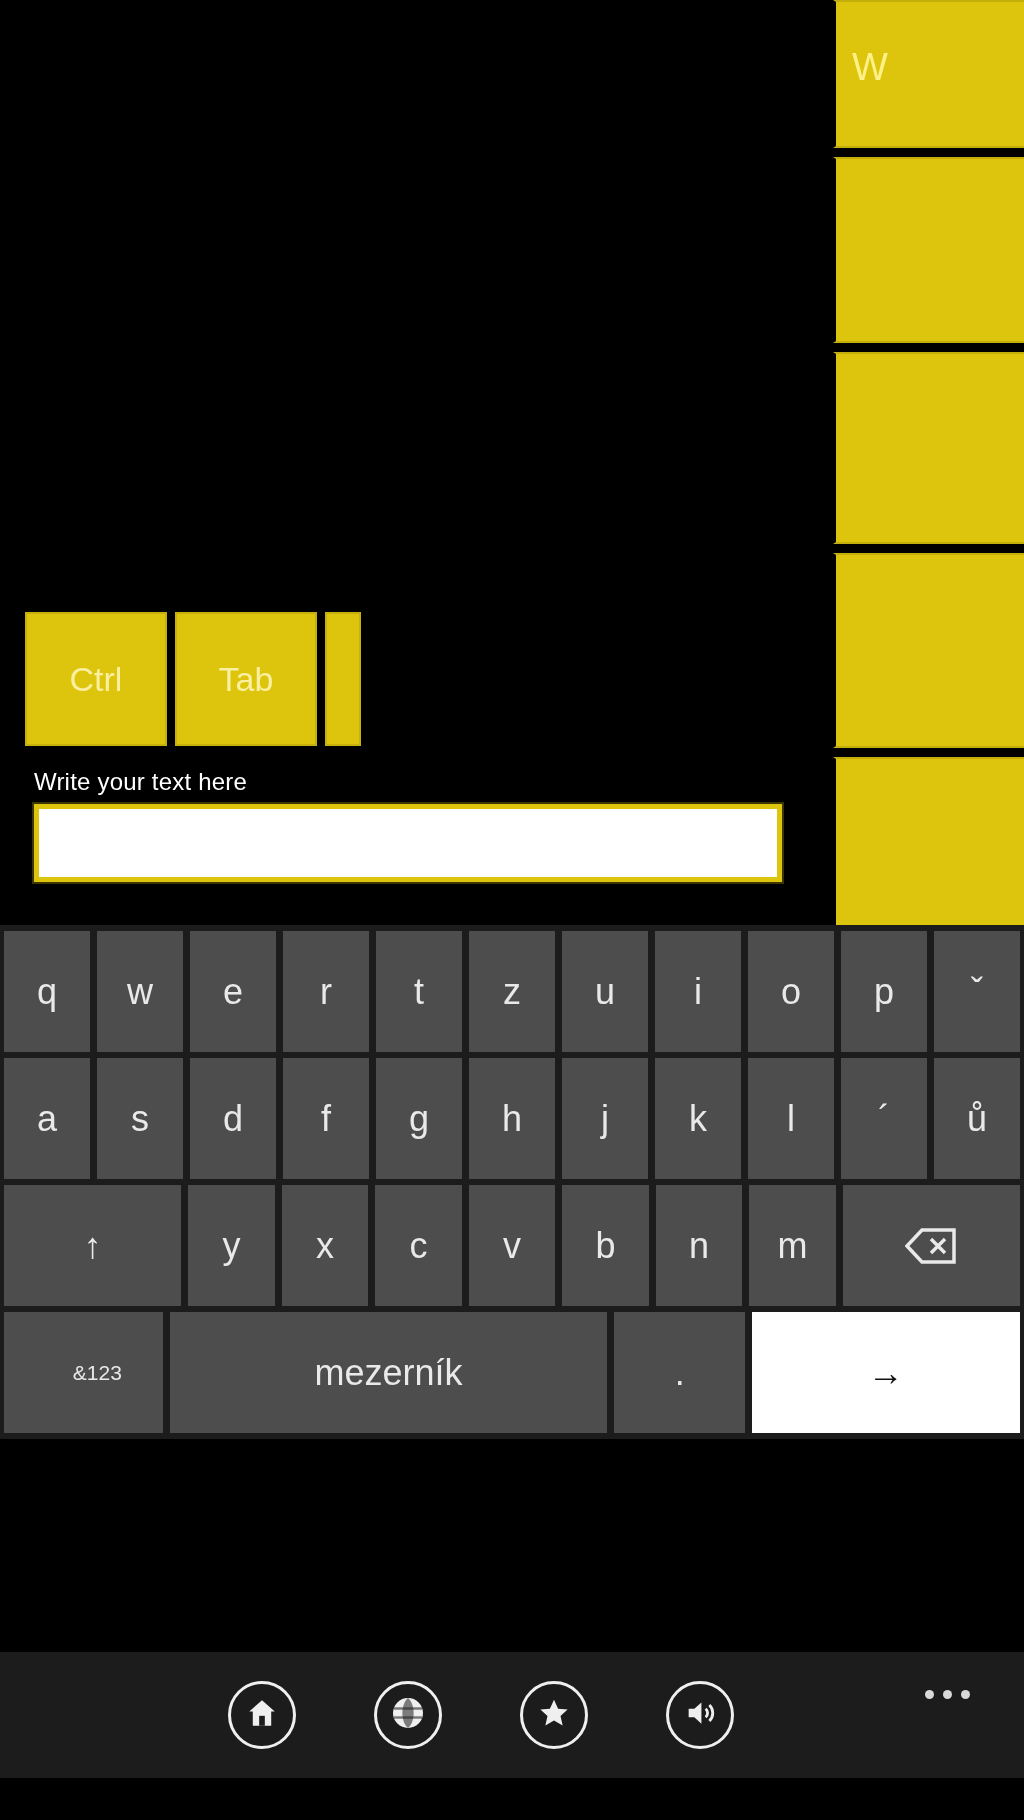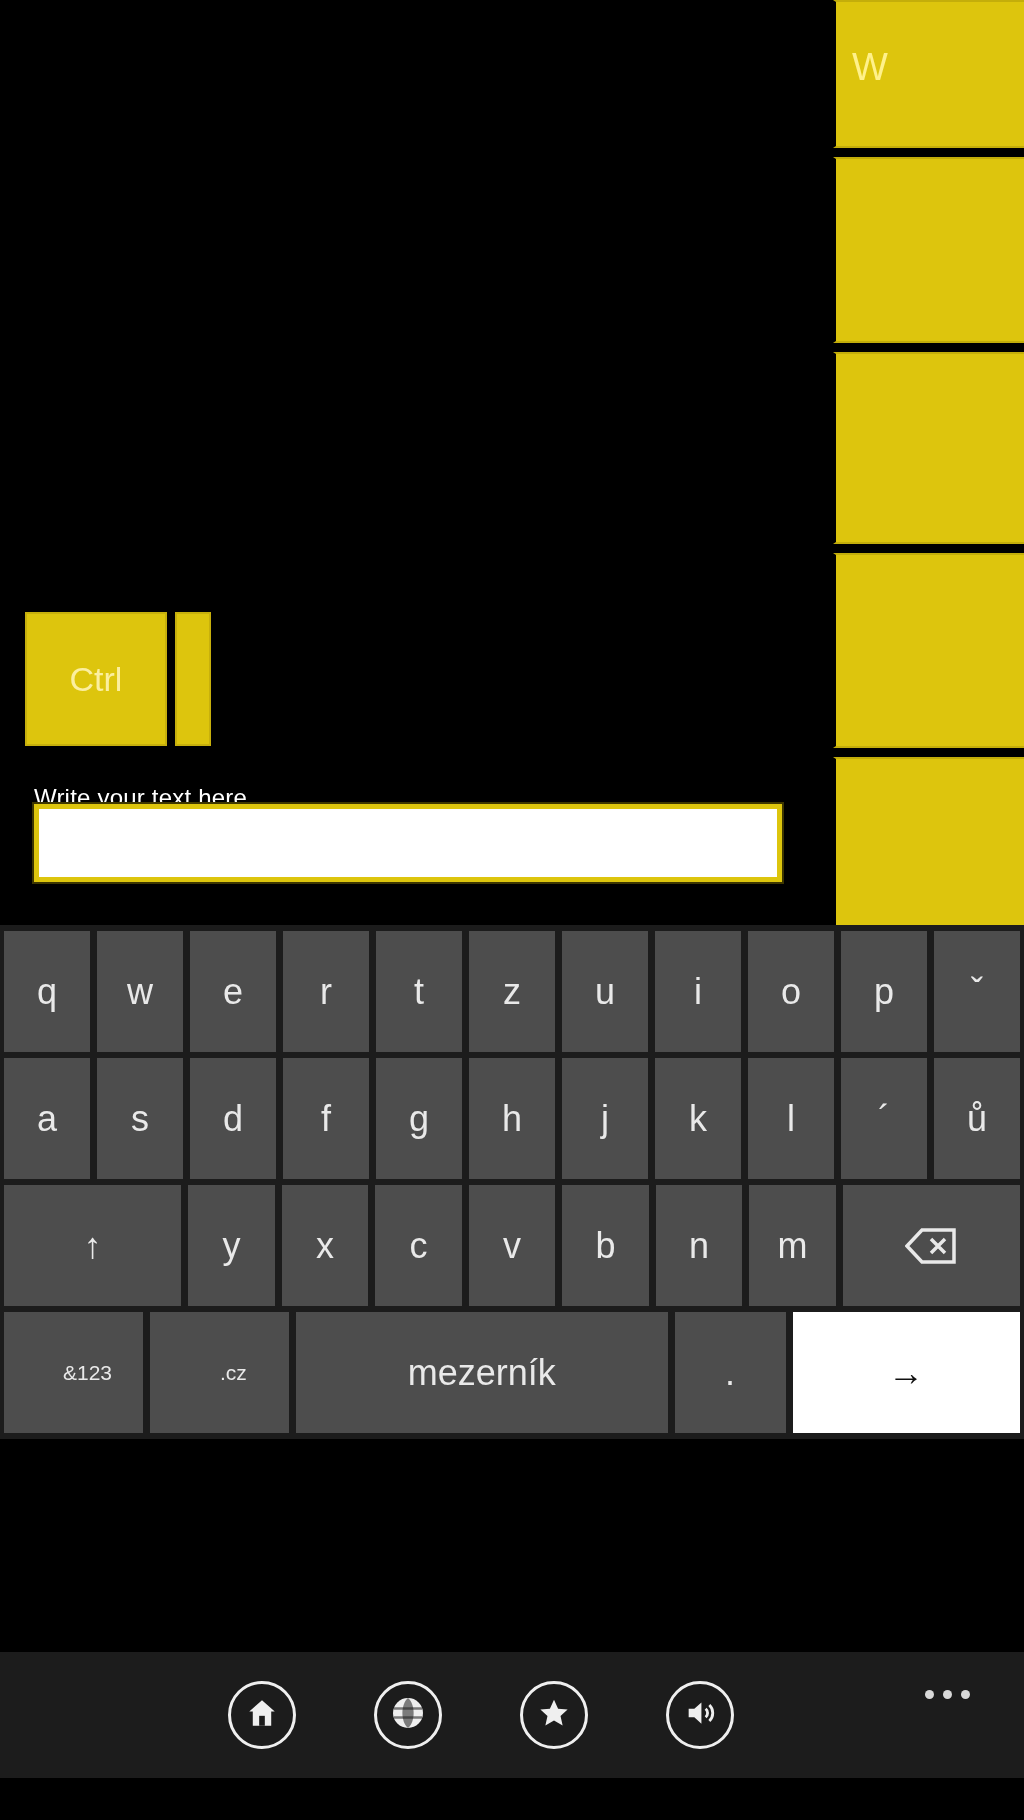--- a/index.html
+++ b/index.html
@@ -56,21 +56,21 @@
     justify-content: center;
     color: #fbefa0;
     font-size: 34px;
     flex: 0 0 142px;
   }
   .mod-key.partial { flex: 0 0 36px; }
 
   
   .input-label {
     position: absolute;
-    left: 34px; top: 784px;
+    left: 34px; top: 768px;
     color: #ffffff;
     font-size: 24px;
     letter-spacing: .2px;
   }
   .text-field {
     position: absolute;
     left: 34px; top: 804px;
     width: 748px; height: 78px;
     background: #ffffff;
     border: 5px solid #ddc50d;
@@ -170,20 +170,21 @@
     <div class="side-tile" style="height:195px">
       <span class="side-tile-label"></span>
     </div>
     <div class="side-tile" style="height:175px">
       <span class="side-tile-label"></span>
     </div>
   </div>
 
   <div class="mod-strip">
     <div class="mod-key">Ctrl</div>
+    <div class="mod-key">Tab</div>
     <div class="mod-key partial"></div>
   </div>
 
   <div class="input-label">Write your text here</div>
   <div class="text-field">
     <input type="text" placeholder="" style="">
   </div>
 
   <div class="keyboard">
 
@@ -229,21 +230,20 @@
           <svg width="52" height="36" viewBox="0 0 52 36">
             <path d="M17 2 L49 2 L49 34 L17 34 L2 18 Z" fill="none" stroke="#e9e9e9" stroke-width="3.5"></path>
             <path d="M26 11 L40 25 M40 11 L26 25" stroke="#e9e9e9" stroke-width="3.5"></path>
           </svg>
         </span>
       </div>
     </div>
 
     <div class="kb-row">
       <div class="key small">&amp;123</div>
-      <div class="key small">.cz</div>
       <div class="key wide3">mezerník</div>
       <div class="key">.</div>
       <div class="key enter wide2">→</div>
     </div>
 
   </div>
 
   <div class="navbar">
     <div class="nav-icons">
 

